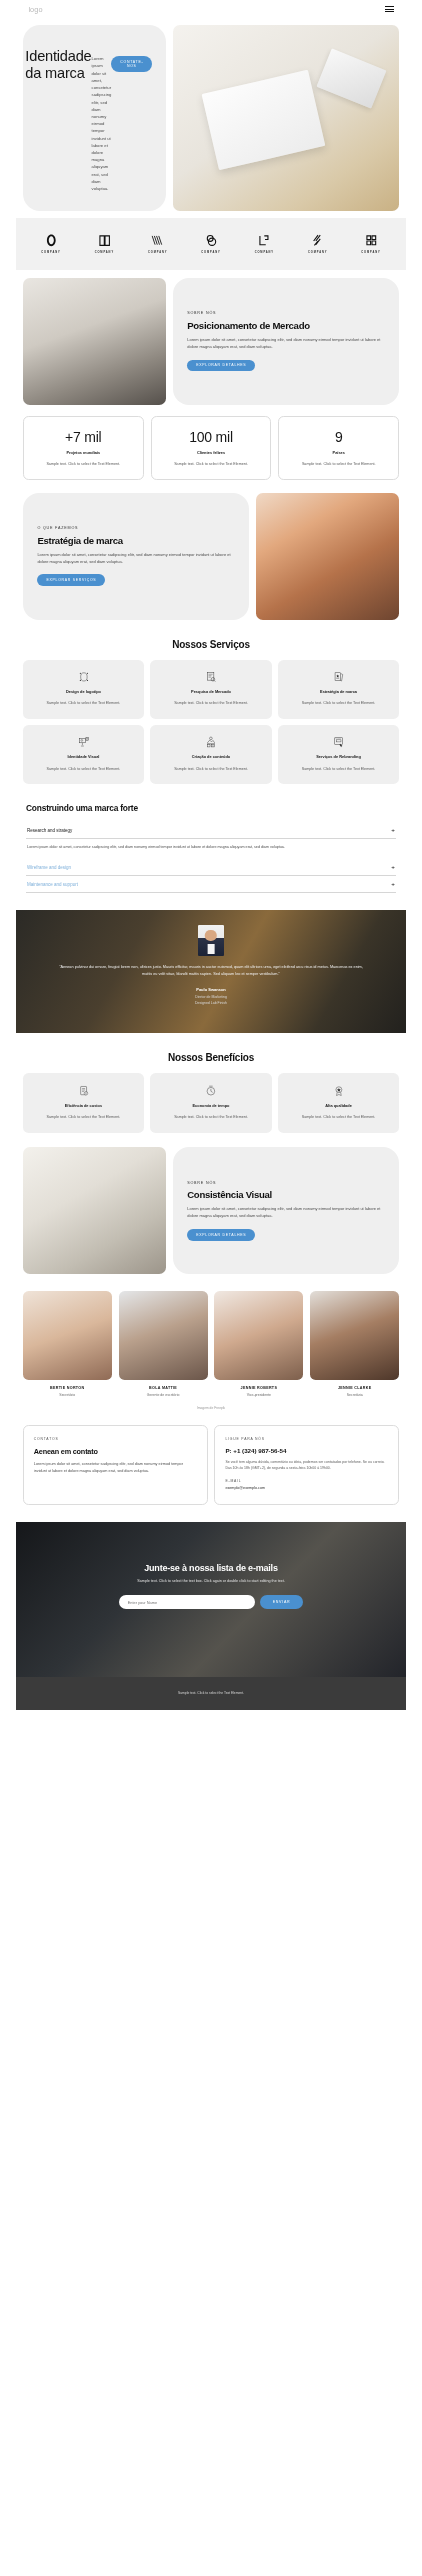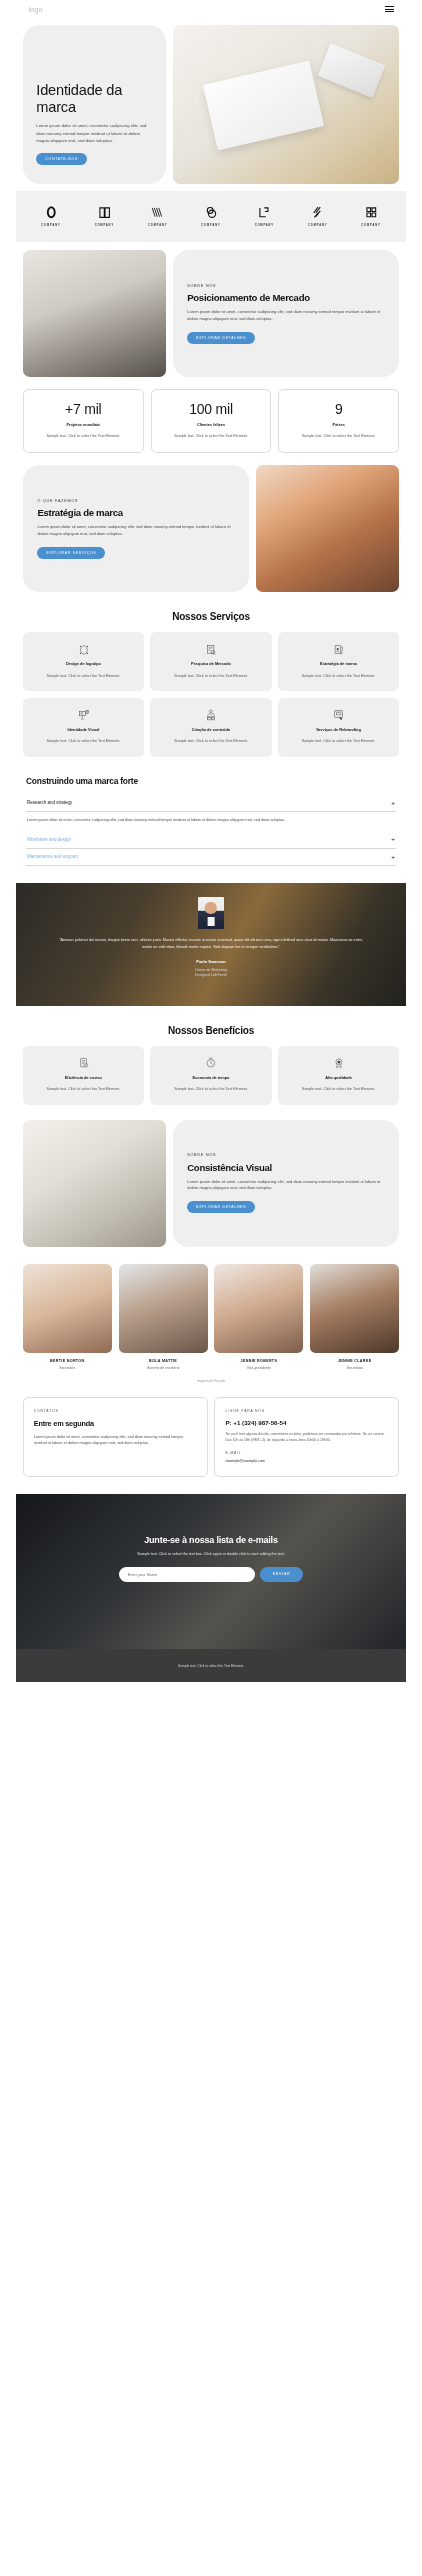--- a/index.html
+++ b/index.html
@@ -11,21 +11,21 @@
   .wrap { width:390px; margin:0 auto; }
 
   
   .site-header { height:18px; display:flex; align-items:center; justify-content:space-between; padding:0 12.4px; }
   .logo { font-size:7.3px; color:#b9b9b9; letter-spacing:0.1px; }
   .burger { display:flex; flex-direction:column; gap:1.4px; cursor:pointer; }
   .burger span { display:block; width:8.4px; height:0.9px; background:#111; }
 
   
   .hero { display:flex; gap:6.8px; padding:6.8px 6.8px 0 6.8px; }
-  .hero-card { width:143px; background:#efefef; border-radius:17px; padding:23.6px 13.5px 19px 13.5px; min-height:159px; display:flex; flex-direction:column; justify-content:flex-end; }
+  .hero-card { width:143px; background:#efefef; border-radius:17px; padding:23.6px 13.5px 19px 13.5px; min-height:159px; display:flex; flex-direction:row; justify-content:flex-end; }
   .hero-title { font-size:14.6px; line-height:1.14; font-weight:400; letter-spacing:-0.2px; color:#161616; }
   .hero-text { font-size:4.2px; line-height:1.72; color:#4b4b4b; margin-top:6.8px; }
   .btn { display:inline-block; background:#4a90cf; color:#fff; border:none; border-radius:11.3px;
          font-size:3.5px; letter-spacing:0.7px; padding:3.9px 9px; cursor:pointer; font-family:inherit; }
   .hero-btn-row { margin-top:7.9px; }
   .hero-img { flex:1; border-radius:6.8px; min-height:159px; position:relative; overflow:hidden;
     background:linear-gradient(145deg,#f4f2ee 0%,#e8e4dc 45%,#d9c9a8 78%,#c9b184 100%); }
   .hero-img::before { content:""; position:absolute; left:16%; top:30%; width:48%; height:42%;
     background:linear-gradient(160deg,#fdfdfd,#ececec); transform:rotate(-13deg); border-radius:1.7px;
     box-shadow:0 3.4px 9px rgba(0,0,0,.13); }
@@ -437,21 +437,21 @@
         <div class="member-name">JENNIE CLARKE</div>
         <div class="member-role">Secretária</div>
       </div>
     </div>
     <div class="credit">Imagem de Freepik</div>
   </section>
 
   <section class="contact">
     <div class="contact-card">
       <div class="contact-eyebrow">CONTATOS</div>
-      <h2 class="contact-title">Entre em segunda</h2>
+      <h2 class="contact-title">Aenean em contato</h2>
       <p class="contact-text">Lorem ipsum dolor sit amet, consetetur sadipscing elitr, sed diam nonumy eirmod tempor invidunt ut labore et dolore magna aliquyam erat, sed diam voluptua.</p>
     </div>
     <div class="contact-card">
       <div class="contact-eyebrow">LIGUE PARA NÓS</div>
       <div class="contact-phone">P: +1 (324) 987-56-54</div>
       <p class="contact-sub">Se você tem alguma dúvida, comentário ou ideia, podemos ser contatados por telefone. Se ou correio. Das 10h às 18h (GMT+2), de segunda a sexta-feira 10h00 à 19h00.</p>
       <div class="contact-mail-label">E-MAIL</div>
       <div class="contact-mail">exemplo@exemplo.com</div>
     </div>
   </section>

